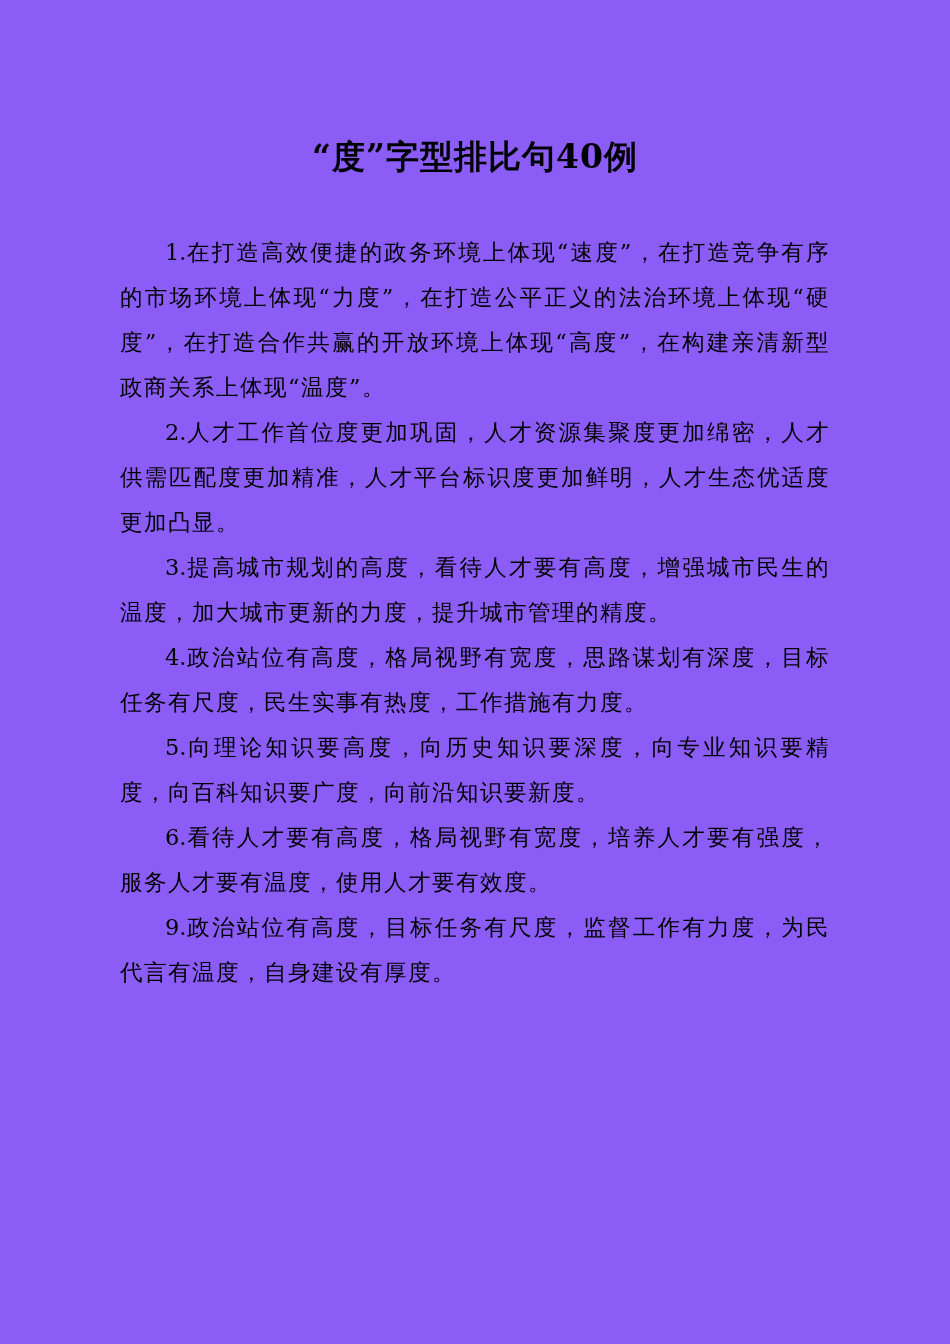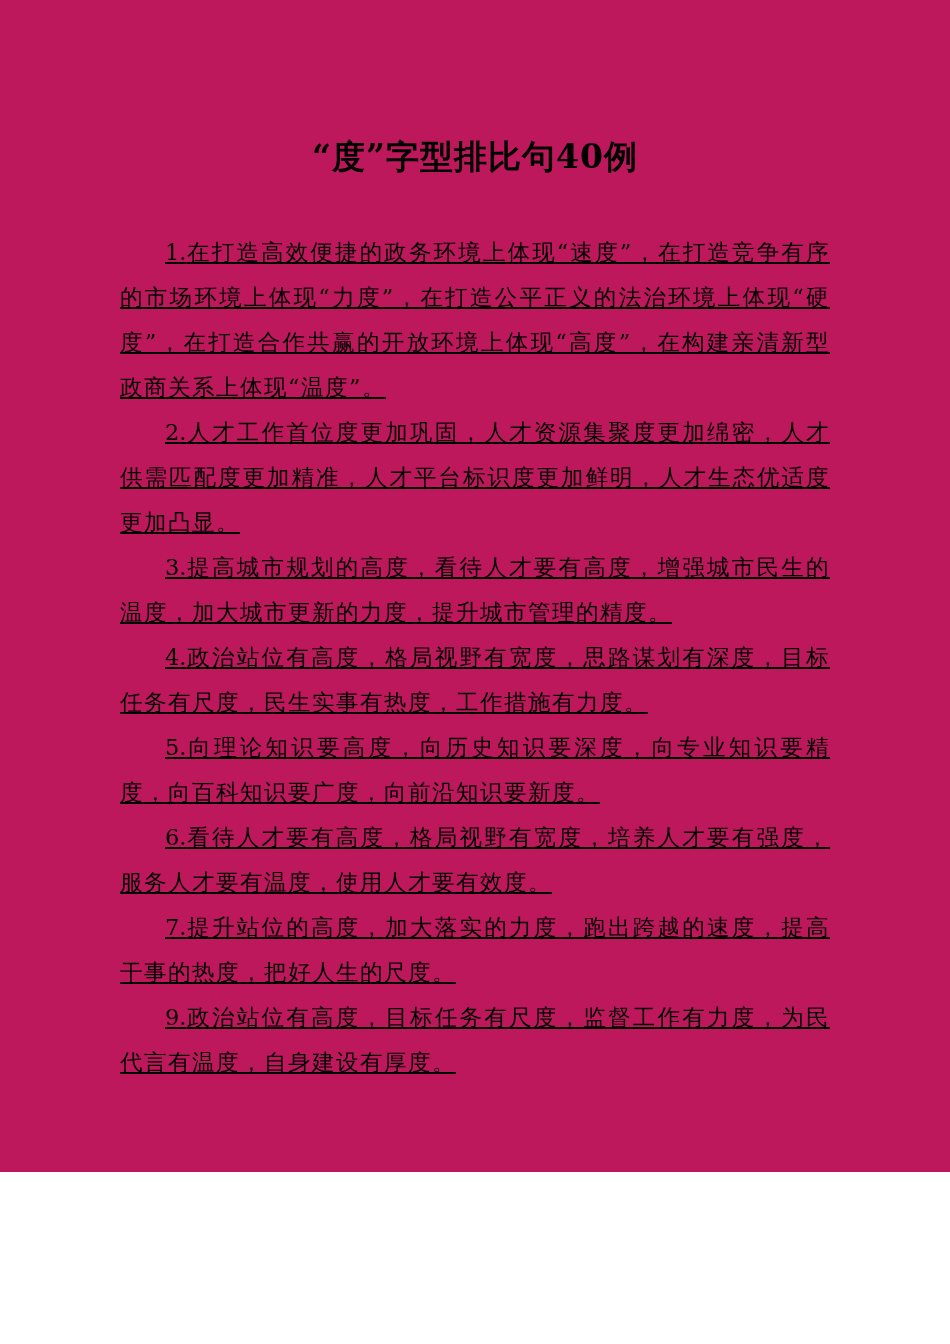--- a/index.html
+++ b/index.html
@@ -11,22 +11,22 @@
     width: 950px;
     height: 1344px;
     position: relative;
     overflow: hidden;
     color: #000000;
   }
   .page {
     position: absolute;
     left: 0; top: 0;
     width: 950px;
-    height: 1172px;
-    background: #be185d;
+    height: 1344px;
+    background: #8b5cf6;
   }
   .title {
     position: absolute;
     left: 0;
     top: 133px;
     width: 950px;
     text-align: center;
     font-family: "DejaVu Serif", "Liberation Serif", serif;
     font-weight: bold;
     font-size: 33px;
@@ -41,35 +41,33 @@
     font-family: "DejaVu Serif", "Liberation Serif", serif;
     font-size: 22.5px;
     line-height: 45px;
     text-align: justify;
     text-justify: inter-character;
     letter-spacing: 1.5px;
   }
   .para {
     margin: 0;
     text-indent: 45px;
-    text-decoration: underline;
   }
   .num {
     letter-spacing: 0;
   }
 </style>
 </head>
 <body>
 
 <div class="page">
   <div class="title">“度”字型排比句40例</div>
 
   <div class="body-text">
     <p class="para"><span class="num">1.</span><span>在打造高效便捷的政务环境上体现“速度”，在打造竞争有序的市场环境上体现“力度”，在打造公平正义的法治环境上体现“硬度”，在打造合作共赢的开放环境上体现“高度”，在构建亲清新型政商关系上体现“温度”。</span></p>
     <p class="para"><span class="num">2.</span><span>人才工作首位度更加巩固，人才资源集聚度更加绵密，人才供需匹配度更加精准，人才平台标识度更加鲜明，人才生态优适度更加凸显。</span></p>
     <p class="para"><span class="num">3.</span><span>提高城市规划的高度，看待人才要有高度，增强城市民生的温度，加大城市更新的力度，提升城市管理的精度。</span></p>
     <p class="para"><span class="num">4.</span><span>政治站位有高度，格局视野有宽度，思路谋划有深度，目标任务有尺度，民生实事有热度，工作措施有力度。</span></p>
     <p class="para"><span class="num">5.</span><span>向理论知识要高度，向历史知识要深度，向专业知识要精度，向百科知识要广度，向前沿知识要新度。</span></p>
     <p class="para"><span class="num">6.</span><span>看待人才要有高度，格局视野有宽度，培养人才要有强度，服务人才要有温度，使用人才要有效度。</span></p>
-    <p class="para"><span class="num">7.</span><span>提升站位的高度，加大落实的力度，跑出跨越的速度，提高干事的热度，把好人生的尺度。</span></p>
     <p class="para"><span class="num">9.</span><span>政治站位有高度，目标任务有尺度，监督工作有力度，为民代言有温度，自身建设有厚度。</span></p>
   </div>
 </div>
 
 </body></html>

